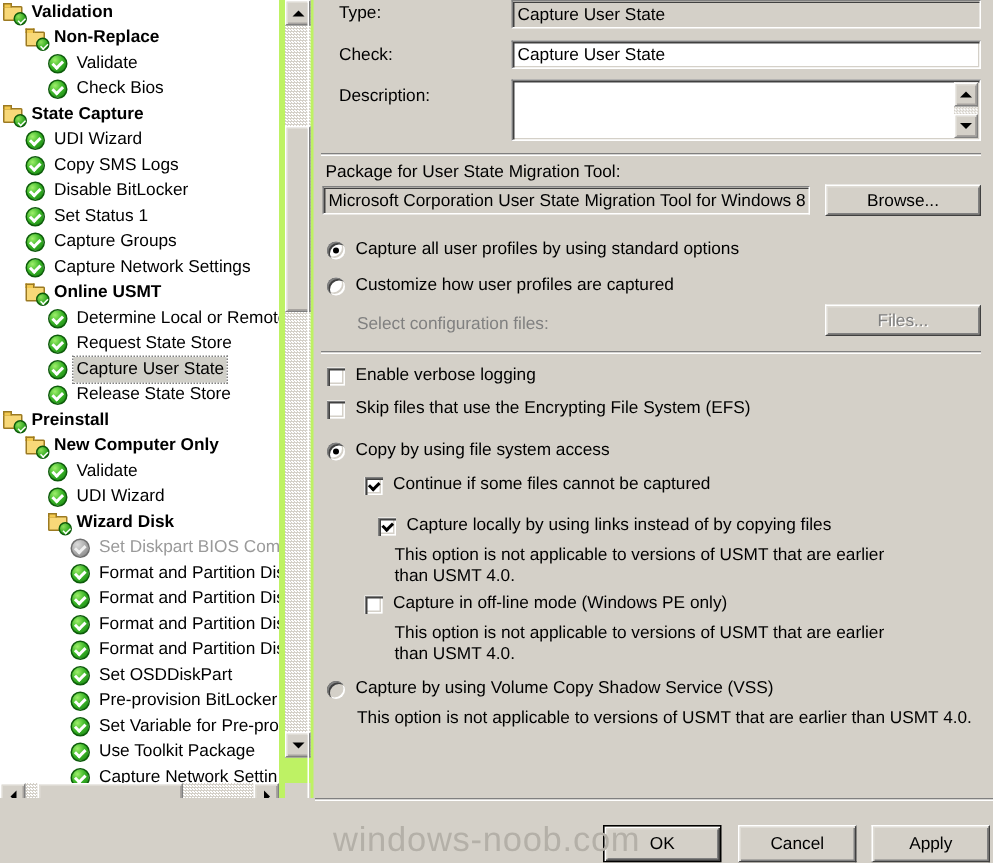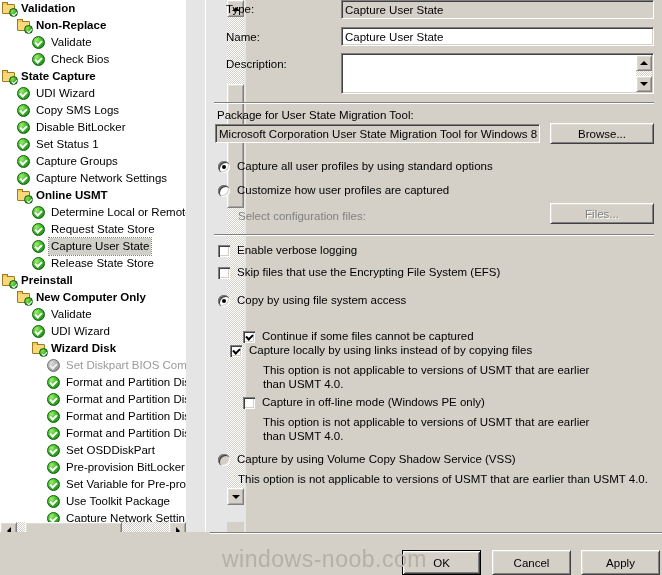--- a/index.html
+++ b/index.html
@@ -14,23 +14,23 @@
     font-family: "Liberation Sans", sans-serif;
     font-size: 11px;
     color: #000;
     position: relative;
   }
 
   
   #tree-panel {
     position: absolute;
     left: 0; top: 0;
-    width: 246px;
+    width: 209px;
     height: 540px;
-    background: #e5e5e5;
+    background: #bef264;
     overflow: hidden;
     box-sizing: border-box;
   }
   #tree-viewport {
     position: absolute;
     left: 0; top: 0;
     width: 186px;
     height: 522px;
     overflow: hidden;
     background: #fff;
@@ -515,21 +515,21 @@
 
   <div class="sb-corner"></div>
   <div id="tree-outer-border"></div>
 </div>
 
 <div id="right-panel">
 
   <div class="fld-label" style="left:16px; top:3px;">Type:</div>
   <div class="textbox ro" style="left:131px; top:0px; width:313px; height:19px;">Capture User State</div>
 
-  <div class="fld-label" style="left:16px; top:31px;">Name:</div>
+  <div class="fld-label" style="left:16px; top:31px;">Check:</div>
   <div class="textbox" style="left:131px; top:27px; width:313px; height:19px;">Capture User State</div>
 
   <div class="fld-label" style="left:16px; top:58px;">Description:</div>
   <div class="textbox" id="desc-box" style="left:131px; top:53px; width:313px; height:41px; padding-right:18px;">
     <span></span>
     <div id="desc-sb">
       <div class="sb-btn" style="left:0; top:0; width:16px; height:16px;">
         <span class="arr arr-up"></span>
       </div>
       <div class="sb-btn" style="left:0; bottom:0; width:16px; height:16px;">
@@ -567,26 +567,26 @@
   <div class="check-row" style="left:8px; top:266px;">
     <span class="cbox"></span>
     <span>Skip files that use the Encrypting File System (EFS)</span>
   </div>
 
   <div class="radio-row" style="left:8px; top:294px;">
     <span class="radio on"></span>
     <span>Copy by using file system access</span>
   </div>
 
-  <div class="check-row" style="left:33px; top:330px;">
+  <div class="check-row" style="left:33px; top:317px;">
     <span class="cbox on"></span>
     <span>Continue if some files cannot be captured</span>
   </div>
 
-  <div class="check-row" style="left:20px; top:344px;">
+  <div class="check-row" style="left:42px; top:344px;">
     <span class="cbox on"></span>
     <span>Capture locally by using links instead of by copying files</span>
   </div>
   <div class="note" style="left:53px; top:363px; width:330px;">This option is not applicable to versions of USMT that are earlier than USMT 4.0.</div>
 
   <div class="check-row" style="left:33px; top:396px;">
     <span class="cbox"></span>
     <span>Capture in off-line mode (Windows PE only)</span>
   </div>
   <div class="note" style="left:53px; top:415px; width:330px;">This option is not applicable to versions of USMT that are earlier than USMT 4.0.</div>

